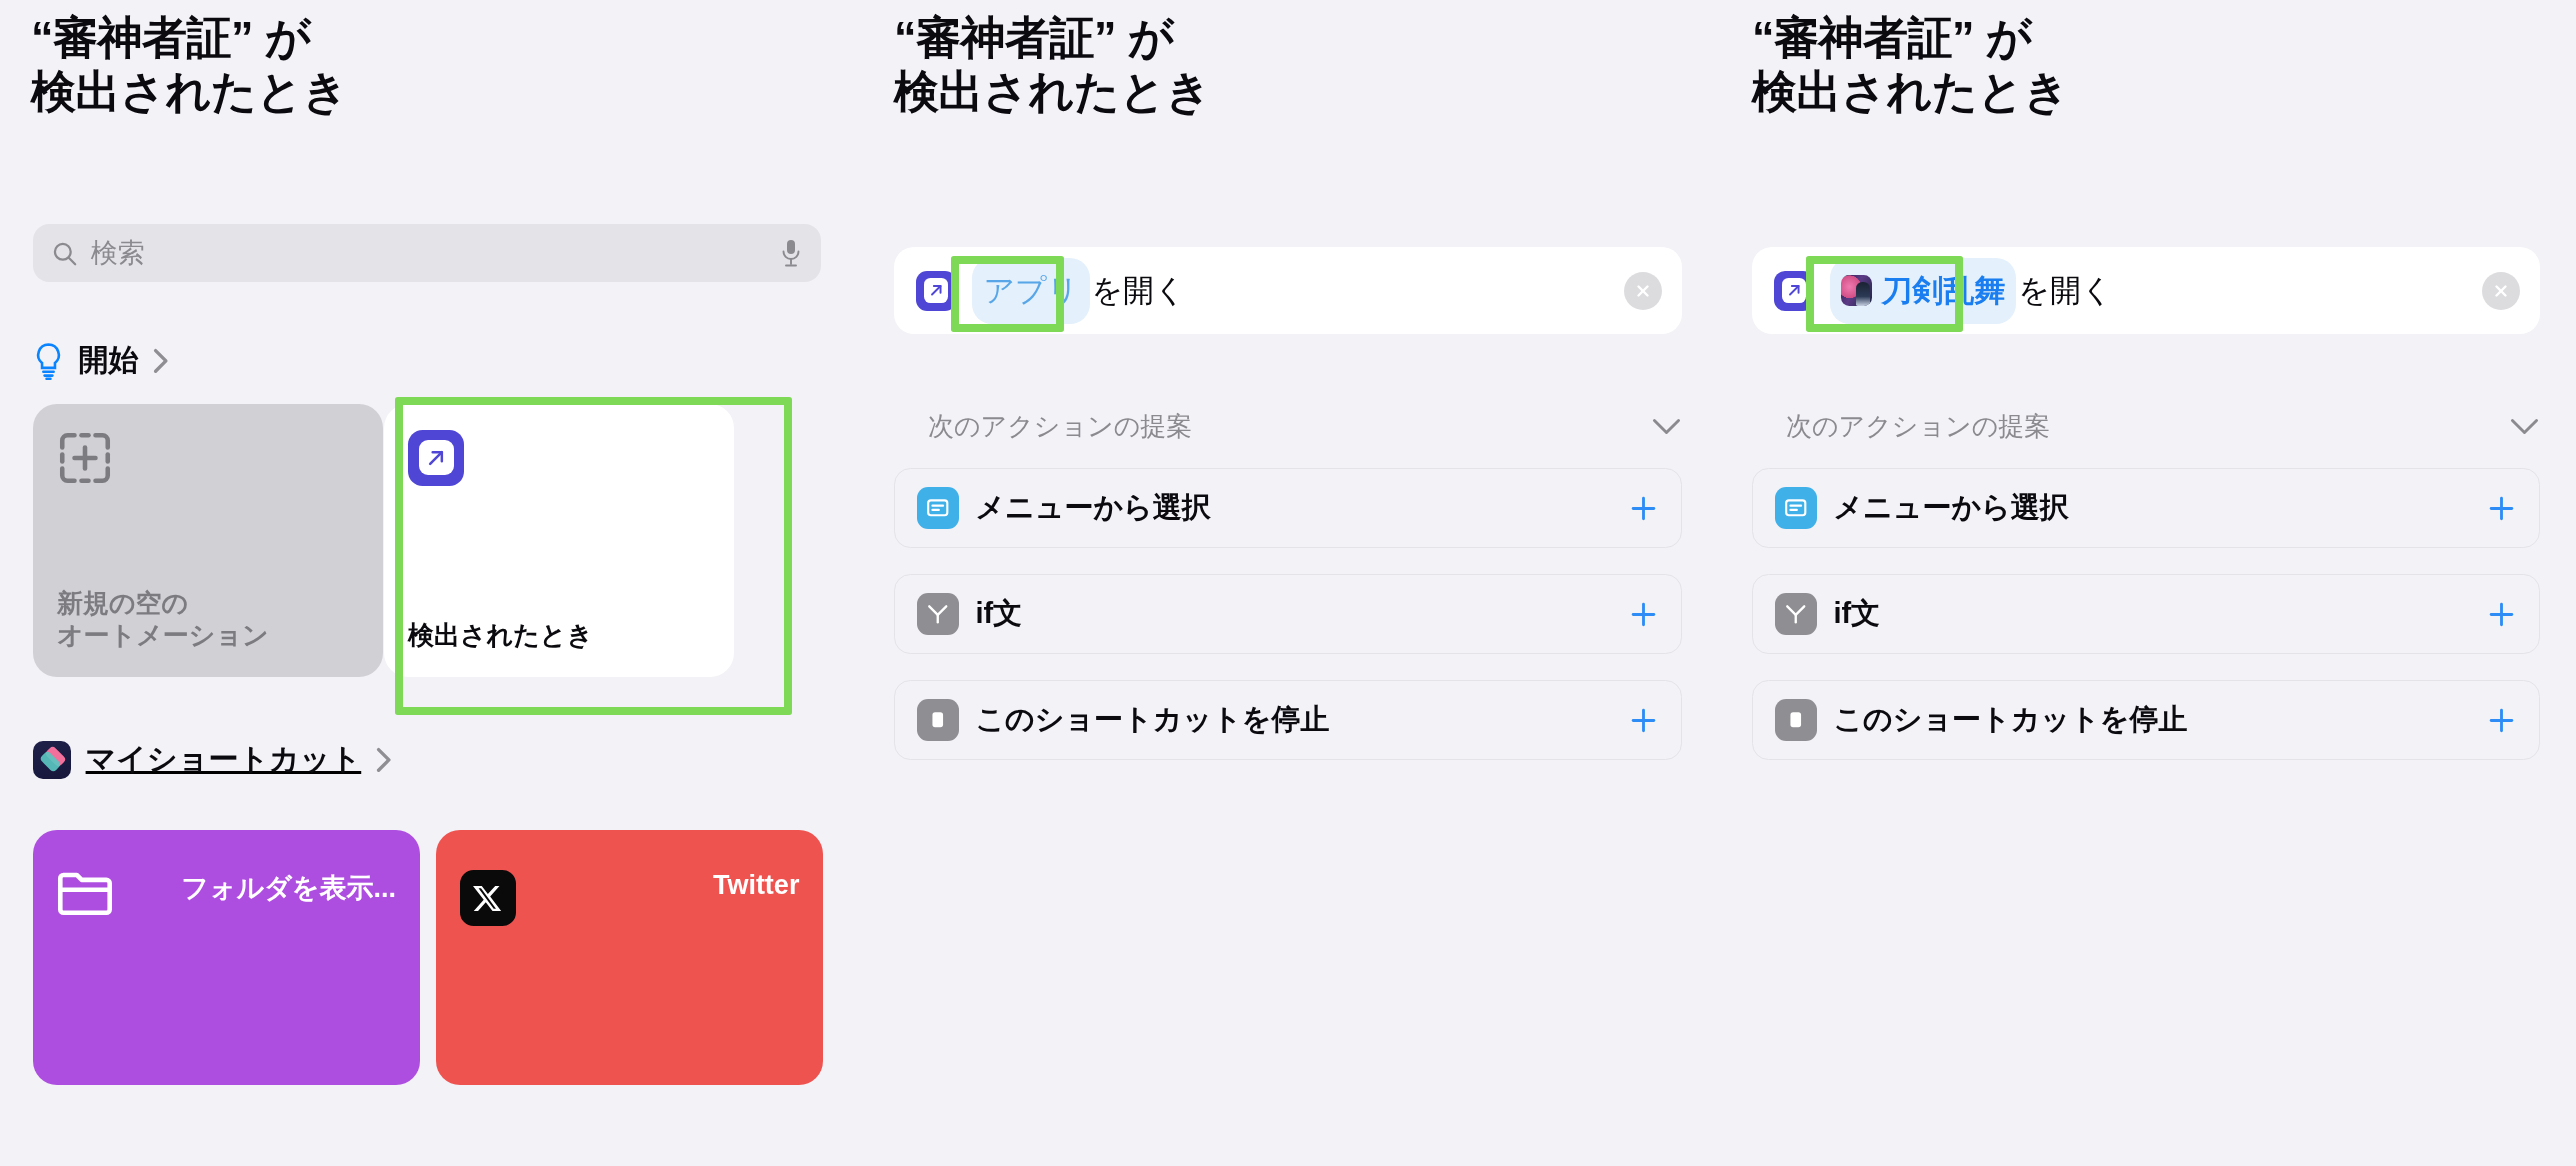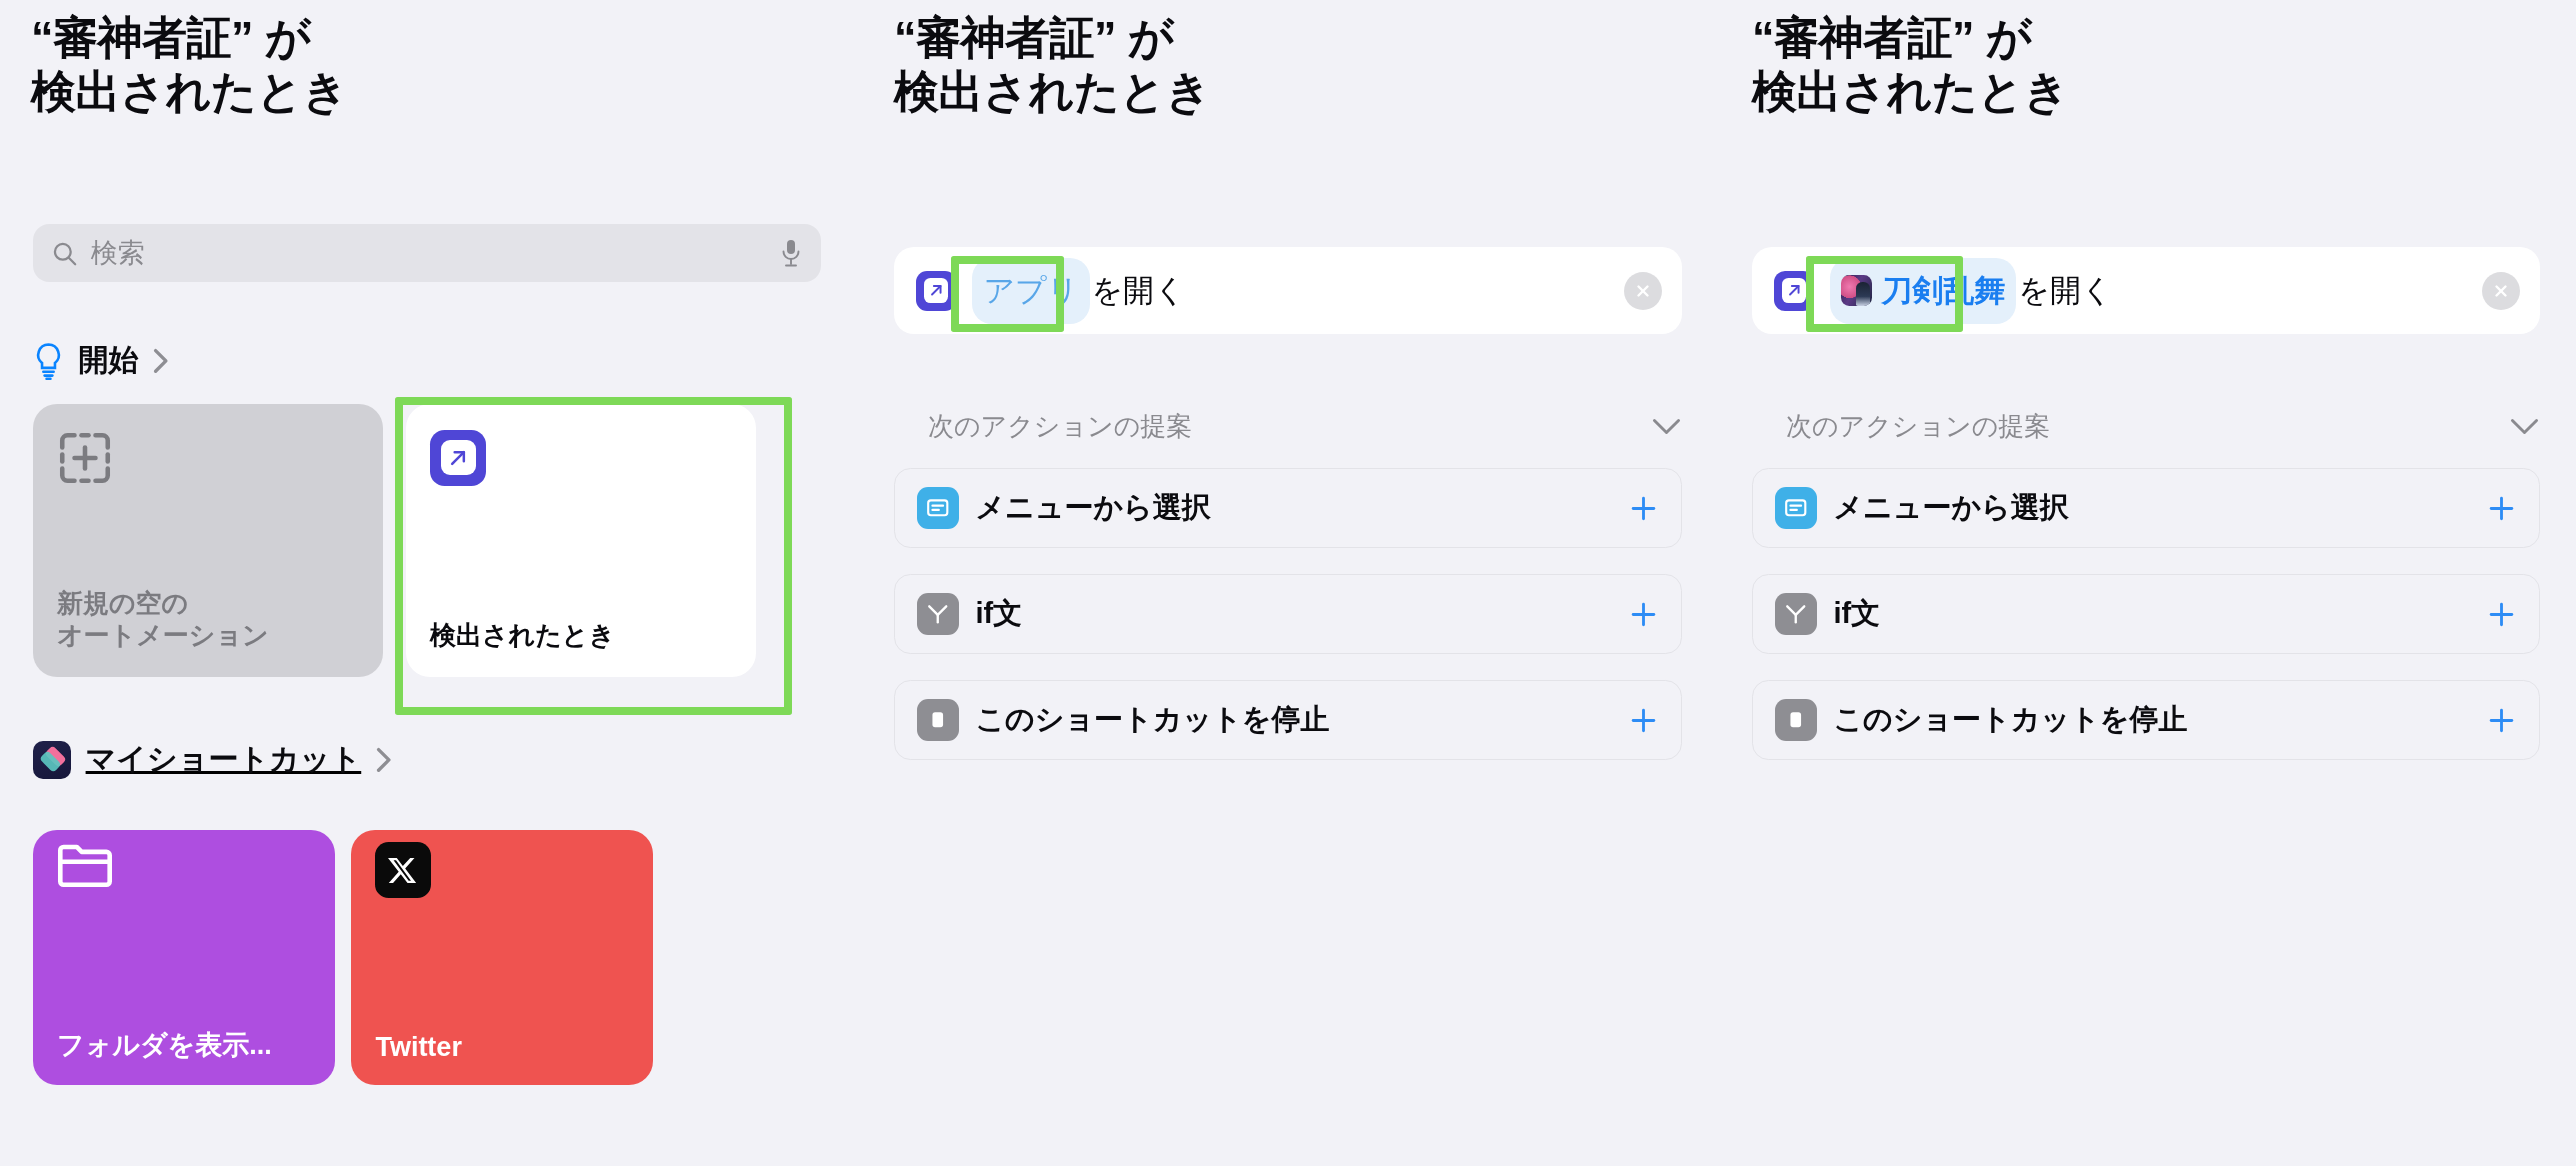--- a/index.html
+++ b/index.html
@@ -51,21 +51,21 @@
   .sh-my    { top: 739px; text-decoration: underline; }
   .bulb-icon { width: 31px; height: 38px; }
   .shortcuts-app-icon {
     width: 38px; height: 38px; border-radius: 10px;
     background: linear-gradient(160deg,#20214a 0%,#16173a 100%);
     position: relative; overflow: hidden; flex: 0 0 auto;
   }
   .chev-right { width: 15.5px; height: 25.5px; color: #8e8e93; }
 
   
-  .start-row { position: absolute; left: 33px; top: 404px; display: flex; gap: 23px; }
+  .start-row { position: absolute; left: 33px; top: 404px; display: flex; gap: 1px; }
   .start-card {
     width: 350px; height: 273px; border-radius: 24px;
     padding: 25.5px 24px; display: flex; flex-direction: column;
     justify-content: space-between;
   }
   .card-blank { background: #d0d0d5; }
   .card-openapp { background: #ffffff; }
   .start-card .card-label { font-size: 26px; font-weight: 700; line-height: 1.25; white-space: pre-line; }
   .card-blank .card-label { color: #7b7b80; }
   .card-openapp .card-label { color: #0b0b0f; }
@@ -84,23 +84,23 @@
   .hl-box-card {
     position: absolute; left: 395px; top: 397px;
     width: 397px; height: 318px;
     border: 8.2px solid #7ed957; border-radius: 2.7px;
     pointer-events: none;
   }
 
   
   .tiles-row { position: absolute; left: 33px; top: 830px; display: flex; gap: 16.4px; }
   .tile {
-    width: 302px; height: 255px; border-radius: 24px;
-    padding: 12px 24px 22px 24px;
-    display: flex; flex-direction: column; justify-content: space-between;
+    width: 387px; height: 255px; border-radius: 24px;
+    padding: 40px 24px 22px 24px;
+    display: flex; justify-content: space-between;
   }
   .tile-purple { background: #ae4ee0; }
   .tile-red    { background: #ef5350; }
   .tile .tile-label { font-size: 27px; font-weight: 700; color: #fff; }
   .folder-icon { width: 56px; height: 47px; color: #fff; }
   .x-app-icon {
     width: 56px; height: 56px; border-radius: 13.6px; background: #0a0a0a;
     display: flex; align-items: center; justify-content: center;
   }
   .x-glyph { width: 31px; height: 31px; color: #fff; }

